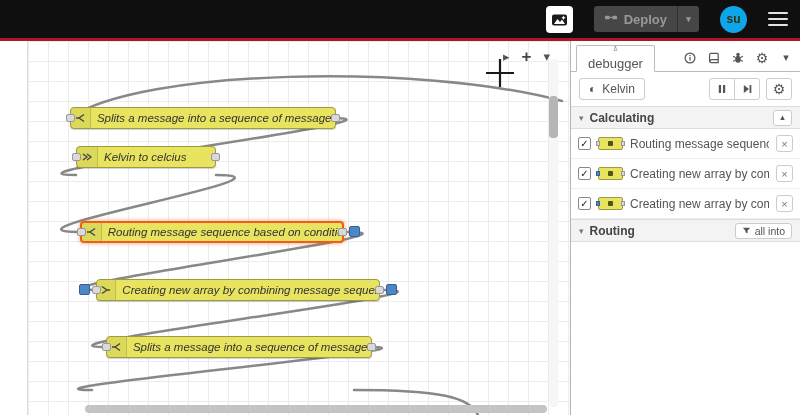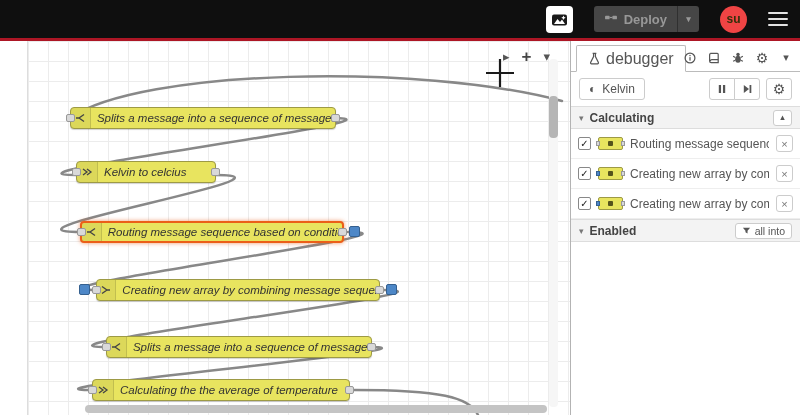--- a/index.html
+++ b/index.html
@@ -8,21 +8,21 @@
   
   .header { position:absolute; top:0; left:0; width:800px; height:38px; background:#0f0f0f;
             display:flex; align-items:center; justify-content:flex-end; gap:21px; padding-right:12px; }
   .redline { position:absolute; top:38px; left:0; width:800px; height:3px; background:#ad1625; }
   .hdr-imgbtn { width:27px; height:27px; background:#fff; border-radius:4px; display:flex; align-items:center; justify-content:center; }
   .deploy-btn { height:26px; background:#464646; border-radius:3px; display:flex; align-items:center;
                 color:#989898; font-size:13px; font-weight:bold; }
   .deploy-main { display:flex; gap:6px; padding:0 10px; }
   .deploy-caret { width:22px; align-self:stretch; display:flex; align-items:center; justify-content:center;
                   border-left:1px solid #303030; font-size:9px; color:#989898; }
-  .avatar { width:27px; height:27px; border-radius:50%; background:#ef4444; color:#33300a;
+  .avatar { width:27px; height:27px; border-radius:50%; background:#0ea5e9; color:#33300a;
             font-weight:bold; font-size:12px; display:flex; align-items:center; justify-content:center; }
   .hamburger { width:20px; display:flex; flex-direction:column; gap:3.5px; }
   .hamburger span { display:block; height:2.5px; background:#e3e3e3; border-radius:1px; }
 
   
   .canvas { position:absolute; top:41px; left:0; width:570px; height:374px; background:#fff; overflow:hidden; }
   .palette-strip { position:absolute; left:0; top:0; width:28px; height:100%; background:#fff; border-right:1px solid #ddd; }
   .grid { position:absolute; left:28px; top:0; right:0; bottom:0;
           background-image:linear-gradient(#ececec 1px, transparent 1px),
                            linear-gradient(90deg,#ececec 1px, transparent 1px);
@@ -47,22 +47,22 @@
 
   .vscroll { position:absolute; left:549px; top:18px; width:9px; height:348px; background:#f6f6f6; border-radius:4px; }
   .vscroll .thumb { position:absolute; top:37px; left:0; width:9px; height:42px; background:#b5b5b5; border-radius:4px; }
   .hthumb { position:absolute; left:85px; top:364px; width:462px; height:8px; background:#c4c4c4; border-radius:4px; }
 
   
   .sidebar { position:absolute; left:570px; top:41px; width:230px; height:374px; background:#fff;
              border-left:1px solid #b3b3b3; padding-top:4px; }
   .sb-tabs { position:relative; height:27px; border-bottom:1px solid #bbb; display:flex; align-items:flex-end; padding-left:5px; }
   .tab-active { display:flex; align-items:center; gap:5px; height:27px; padding:0 11px; background:#fff;
-                border:1px solid #bbb; border-bottom:1px solid #fff; margin-bottom:-1px; font-size:16px; color:#555;
-                border-radius:2px 2px 0 0; }
+                border:1px solid #bbb; border-bottom:1px solid #fff; margin-bottom:-1px; font-size:13px; color:#555;
+                border-radius:2px 2px 0 0;flex-direction:column; }
   .sb-tab-icons { position:absolute; right:2px; top:0; bottom:1px; display:flex; align-items:center; }
   .ticon { width:24px; height:24px; display:flex; align-items:center; justify-content:center; color:#555; font-size:14px; }
 
   .sb-toolbar { display:flex; align-items:center; padding:6px 8px; }
   .btn { border:1px solid #ccc; background:#fff; border-radius:3px; color:#555; }
   .btn-enabled { display:inline-flex; align-items:center; gap:6px; font-size:12px; padding:3px 9px; }
   .tgl { font-size:12px; line-height:1; color:#555; }
   .btn-group { margin-left:auto; display:flex; }
   .btn-sq { width:26px; height:22px; display:flex; align-items:center; justify-content:center; }
   .btn-group .btn-sq + .btn-sq { margin-left:-1px; border-radius:0 3px 3px 0; }
@@ -144,21 +144,21 @@
     <span class="port in"></span>
     <span class="icon-box">
       <svg width="12" height="12" viewBox="0 0 12 12">
           <path d="M2 6h3 M5 6 L10 2.5 M5 6 L10 9.5" fill="none" stroke="#444" stroke-width="1.4"></path>
         </svg>
     </span>
     <span class="lbl">Splits a message into a sequence of messages.</span>
     <span class="port out"></span>
   </div>
 
-  <div class="node" style="left:76px; top:120px; width:140px;">
+  <div class="node" style="left:76px; top:105px; width:140px;">
     <span class="port in"></span>
     <span class="icon-box">
       <svg width="12" height="12" viewBox="0 0 12 12">
           <path d="M2 3 L6 6 L2 9 M6 3 L10 6 L6 9" fill="none" stroke="#444" stroke-width="1.3"></path>
         </svg>
     </span>
     <span class="lbl">Kelvin to celcius</span>
     <span class="port out"></span>
   </div>
 
@@ -191,30 +191,20 @@
     <span class="port in"></span>
     <span class="icon-box">
       <svg width="12" height="12" viewBox="0 0 12 12">
           <path d="M2 6h3 M5 6 L10 2.5 M5 6 L10 9.5" fill="none" stroke="#444" stroke-width="1.4"></path>
         </svg>
     </span>
     <span class="lbl">Splits a message into a sequence of messages.</span>
     <span class="port out"></span>
   </div>
 
-  <div class="node" style="left:92px; top:338px; width:258px;">
-    <span class="port in"></span>
-    <span class="icon-box">
-      <svg width="12" height="12" viewBox="0 0 12 12">
-          <path d="M2 3 L6 6 L2 9 M6 3 L10 6 L6 9" fill="none" stroke="#444" stroke-width="1.3"></path>
-        </svg>
-    </span>
-    <span class="lbl">Calculating the the average of temperature</span>
-    <span class="port out"></span>
-  </div>
 
   <div class="cv-tools">
     <span class="t">▸</span>
     <span class="t plus">+</span>
     <span class="t">▾</span>
   </div>
 
   <svg style="position:absolute; left:486px; top:18px;" width="28" height="28" viewBox="0 0 28 28">
     <path d="M0 14 H28 M14 0 V28" stroke="#1a1a1a" stroke-width="2.2" fill="none"></path>
   </svg>
@@ -336,21 +326,21 @@
         <span class="nub r"></span>
     </div>
     <div class="bp-label">Creating new array by combini</div>
     <div class="btn bp-x">
       <span>×</span>
     </div>
   </div>
 
   <div class="section-header">
     <span class="chev">▾</span>
-    <span>Enabled</span>
+    <span>Routing</span>
     <div class="btn filter-btn">
       <svg width="9" height="8" viewBox="0 0 11 10">
         <path d="M1 1 h9 L6.8 4.8 v3.4 L4.2 6.6 V4.8 Z" fill="#555"></path>
       </svg>
       <span>all into</span>
     </div>
   </div>
 
   <div class="messages-empty"></div>
 </div>

